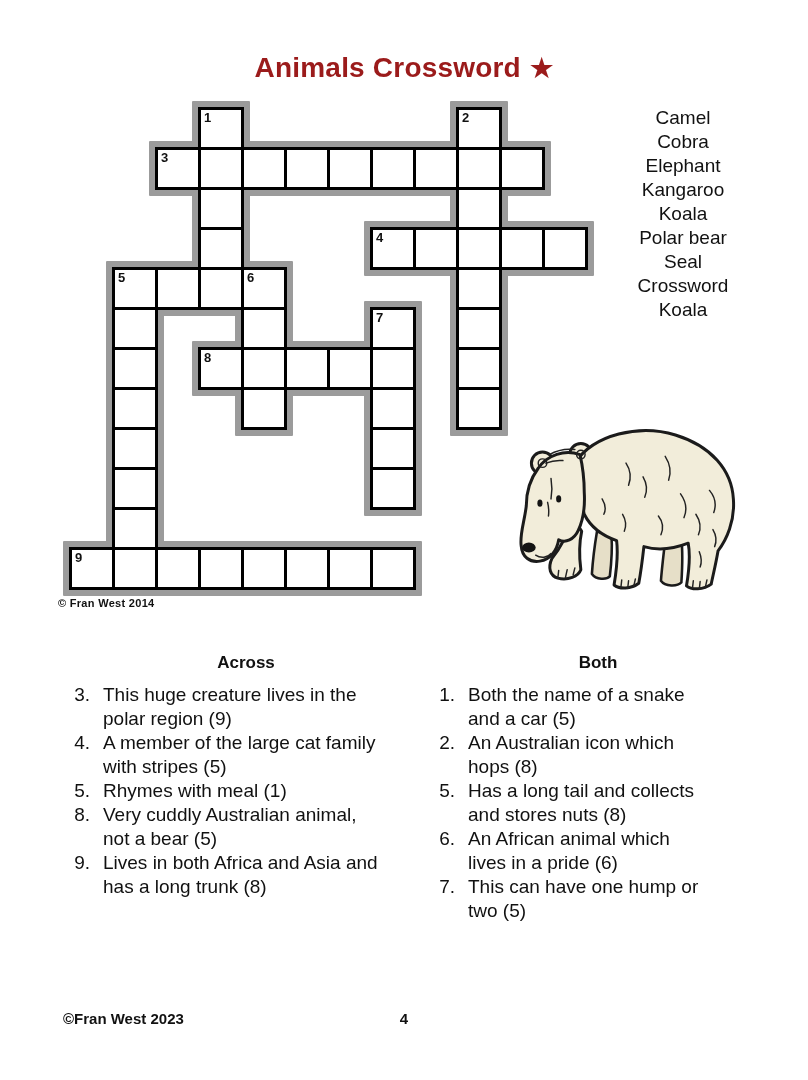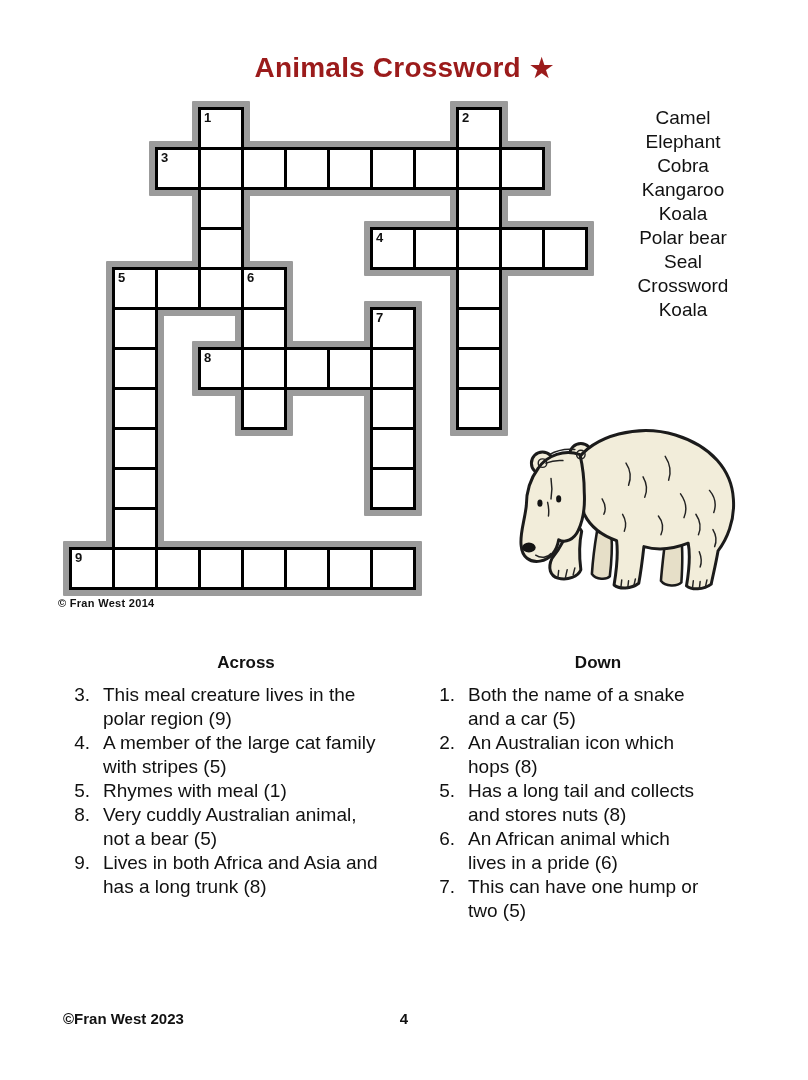--- a/index.html
+++ b/index.html
@@ -185,22 +185,22 @@
       <div class="cell" style="left: 215px; top: 440px; width: 46px; height: 43px;"></div>
       <div class="cell" style="left: 258px; top: 440px; width: 46px; height: 43px;"></div>
       <div class="cell" style="left: 301px; top: 440px; width: 46px; height: 43px;"></div>
     </div>
 
   <div class="grid-copyright">© Fran West 2014</div>
 
   <div class="wordlist">
     <div id="wl-items">
         <div class="wl-item">Camel</div>
+        <div class="wl-item">Cobra</div>
         <div class="wl-item">Elephant</div>
-        <div class="wl-item">Cobra</div>
         <div class="wl-item">Kangaroo</div>
         <div class="wl-item">Koala</div>
         <div class="wl-item">Polar bear</div>
         <div class="wl-item">Seal</div>
         <div class="wl-item">Crossword</div>
         <div class="wl-item">Koala</div>
       </div>
   </div>
 
   <svg class="bear" viewBox="0 0 300 230" xmlns="http://www.w3.org/2000/svg">
@@ -254,21 +254,21 @@
         <path class="bear-line" d="M243 206 l2 -9"></path>
     </g>
   </svg>
 
   <div class="clues clues-across">
     <div class="clue-head">Across</div>
     <div id="across-list">
         <div class="clue">
           <span class="clue-num">3.</span>
           <span class="clue-text">
-            <div>This meal creature lives in the</div>
+            <div>This huge creature lives in the</div>
             <div>polar region (9)</div>
           </span>
         </div>
         <div class="clue">
           <span class="clue-num">4.</span>
           <span class="clue-text">
             <div>A member of the large cat family</div>
             <div>with stripes (5)</div>
           </span>
         </div>
@@ -289,21 +289,21 @@
           <span class="clue-num">9.</span>
           <span class="clue-text">
             <div>Lives in both Africa and Asia and</div>
             <div>has a long trunk (8)</div>
           </span>
         </div>
       </div>
   </div>
 
   <div class="clues clues-down">
-    <div class="clue-head">Down</div>
+    <div class="clue-head">Both</div>
     <div id="down-list">
         <div class="clue">
           <span class="clue-num">1.</span>
           <span class="clue-text">
             <div>Both the name of a snake</div>
             <div>and a car (5)</div>
           </span>
         </div>
         <div class="clue">
           <span class="clue-num">2.</span>

